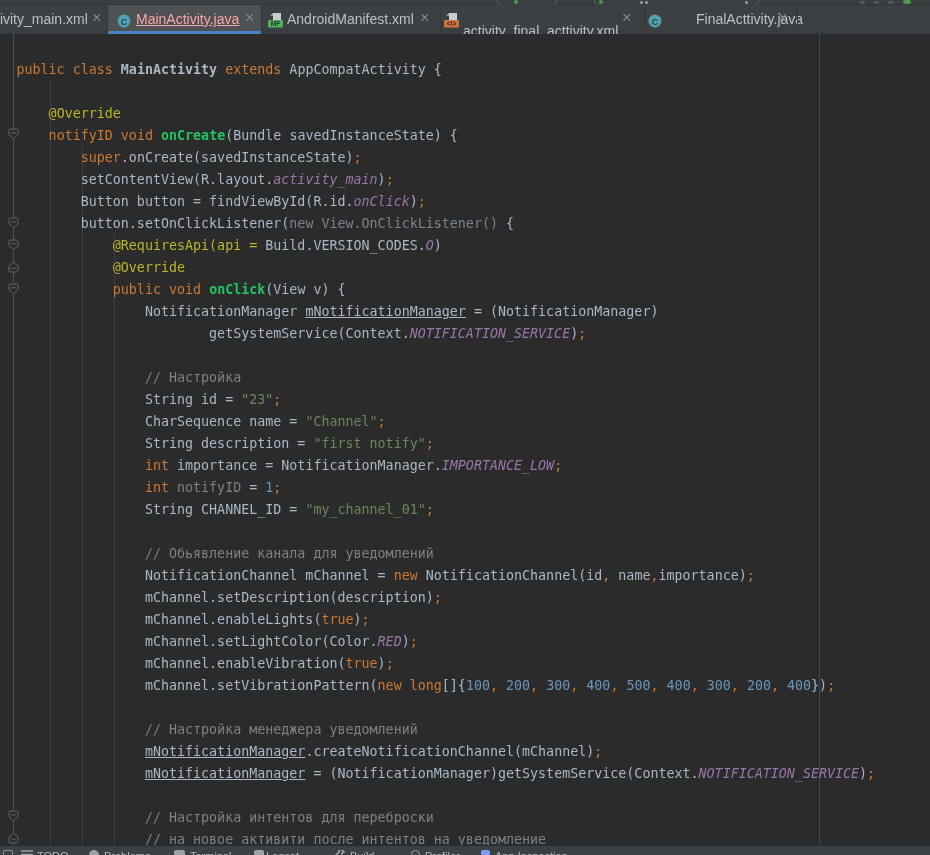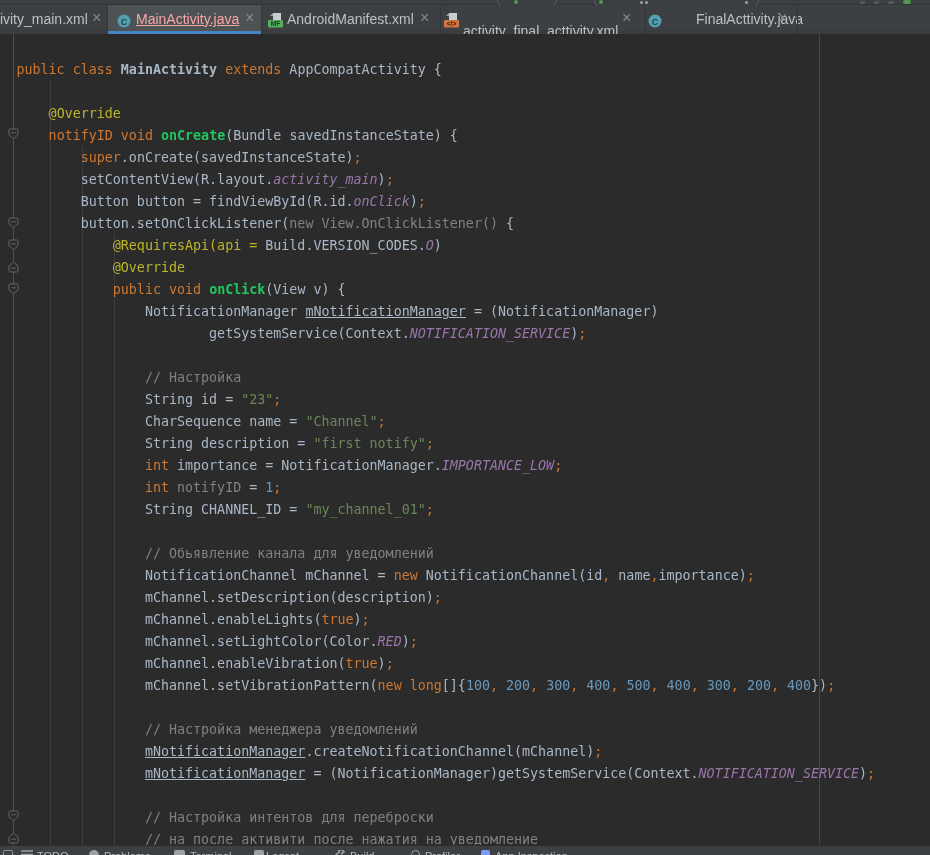--- a/index.html
+++ b/index.html
@@ -132,21 +132,21 @@
                 mChannel.enableLights(<span class="k">true</span>)<span class="k">;</span>
                 mChannel.setLightColor(Color.<span class="p">RED</span>)<span class="k">;</span>
                 mChannel.enableVibration(<span class="k">true</span>)<span class="k">;</span>
                 mChannel.setVibrationPattern(<span class="k">new</span> <span class="k">long</span>[]{<span class="n">100</span><span class="k">,</span> <span class="n">200</span><span class="k">,</span> <span class="n">300</span><span class="k">,</span> <span class="n">400</span><span class="k">,</span> <span class="n">500</span><span class="k">,</span> <span class="n">400</span><span class="k">,</span> <span class="n">300</span><span class="k">,</span> <span class="n">200</span><span class="k">,</span> <span class="n">400</span>})<span class="k">;</span>
 
                 <span class="c">// Настройка менеджера уведомлений</span>
                 <span class="u">mNotificationManager</span>.createNotificationChannel(mChannel)<span class="k">;</span>
                 <span class="u">mNotificationManager</span> = (NotificationManager)getSystemService(Context.<span class="p">NOTIFICATION_SERVICE</span>)<span class="k">;</span>
 
                 <span class="c">// Настройка интентов для переброски</span>
-                <span class="c">// на после активити после нажатия на уведомление</span></pre>
+                <span class="c">// на новое активити после интентов на уведомление</span></pre>
 
     <svg class="fold" style="top:94px;" width="11" height="12" viewBox="0 0 11 12">
         <path d="M1,2.2 Q1,1 2.2,1 H8.8 Q10,1 10,2.2 V6.8 L5.5,10.8 L1,6.8 Z" fill="#2b2b2b" stroke="#63676b" stroke-width="1"></path>
         <line x1="3.2" y1="4.8" x2="7.8" y2="4.8" stroke="#63676b" stroke-width="1"></line>
       </svg>
     <svg class="fold" style="top:183px;" width="11" height="12" viewBox="0 0 11 12">
         <path d="M1,2.2 Q1,1 2.2,1 H8.8 Q10,1 10,2.2 V6.8 L5.5,10.8 L1,6.8 Z" fill="#2b2b2b" stroke="#63676b" stroke-width="1"></path>
         <line x1="3.2" y1="4.8" x2="7.8" y2="4.8" stroke="#63676b" stroke-width="1"></line>
       </svg>
     <svg class="fold" style="top:205px;" width="11" height="12" viewBox="0 0 11 12">

